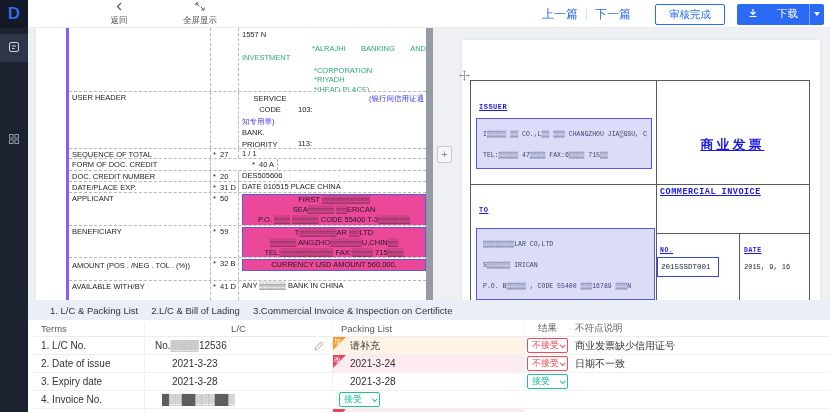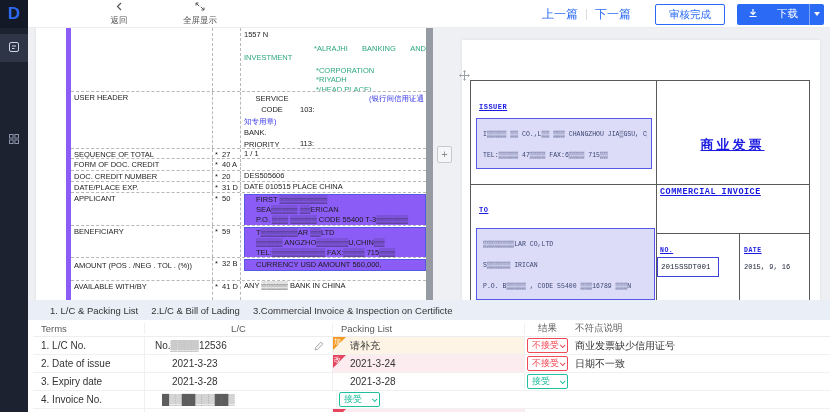--- a/index.html
+++ b/index.html
@@ -41,40 +41,40 @@
                box-shadow:0 0 3px rgba(0,0,0,.08); overflow:hidden; }
   .vscroll { position:absolute; left:398px; top:0; width:7px; height:272px; background:#969aa3; }
   .zoom-btn { position:absolute; left:409px; top:118px; width:15px; height:17px; background:#f5f6f8;
               border:1px solid #c6c8cc; border-radius:2px; color:#8a8a8a; font-size:11px; line-height:14px;
               text-align:center; cursor:pointer; z-index:5; }
   .page-right { position:absolute; left:434px; top:12px; width:358px; height:260px; background:#fff;
                 box-shadow:0 0 3px rgba(0,0,0,.08); overflow:hidden; }
   .move-handle { position:absolute; left:430px; top:40px; z-index:6; cursor:move; }
 
   
-  .swift { position:absolute; left:30px; top:0; width:360px; border-left:5px solid #8b5cf6;
+  .swift { position:absolute; left:30px; top:0; width:360px; border-left:3px solid #8b5cf6;
            font-size:7.5px; line-height:9.5px; color:#1c1c1c; }
   .srow { display:flex; border-top:1px dashed #b8b8b8; overflow:hidden; }
   .srow:first-child { border-top:none; }
   .s-lbl { width:142px; padding:1px 0 0 3px; border-right:1px dashed #b8b8b8; }
   .s-tag { width:28px; padding:1px 0 0 2px; border-right:1px dashed #b8b8b8; display:flex; }
   .s-star { width:7px; }
   .s-val { flex:1; padding:0 0 0 3px; }
   .r-top { height:63px; } .r-uh { height:57px; }
-  .r-seq{height:10px;} .r-form{height:12px;} .r-doc{height:11px;} .r-dt{height:11px;}
+  .r-seq{height:10px;} .r-form{height:12px;gap:39px;} .r-doc{height:11px;} .r-dt{height:11px;}
   .r-exp{height:11px;} .r-app{height:33px;} .r-ben{height:32px;} .r-amt{height:23px;} .r-avail{height:20px;}
   .green { color:#2ca87a; }
   .bluecn { color:#3a3ae8; }
   .top-l1 { margin:2px 0 4px 0; }
   .bank-line { display:flex; justify-content:space-between; margin-left:70px; }
   .ind { margin-left:72px; }
   .uh-val { line-height:11.4px; padding-top:1px; }
   .uh-l1 { display:flex; justify-content:space-between; padding-right:2px;text-align:center; }
   .uh-name { display:inline-block; width:56px; }
-  .hl { background:#8b5cf6; border:1px solid #5459e8; margin:1px 0; padding:0 11px; line-height:10px; }
+  .hl { background:#ec4899; border:1px solid #5459e8; margin:1px 0; padding:0 11px; line-height:10px;text-align:center; }
   .s-amt-lbl { padding-top:3px; }
 
   
   .inv { position:absolute; left:8px; top:40px; width:340px; height:220px; border:1px solid #5a5a5a;
          border-bottom:none; font-family:"Liberation Mono","DejaVu Sans Mono",monospace; }
   .inv-vdiv1 { position:absolute; left:185px; top:0; bottom:0; border-left:1px solid #5a5a5a; }
   .inv-hdiv1 { position:absolute; left:0; right:0; top:103px; border-top:1px solid #5a5a5a; }
   .inv-hdiv2 { position:absolute; left:185px; right:0; top:152px; border-top:1px solid #5a5a5a; }
   .inv-vdiv2 { position:absolute; left:268px; top:152px; bottom:0; border-left:1px solid #5a5a5a; }
   .inv-lab { position:absolute; color:#1a1ae0; font-weight:bold; font-size:7px;

